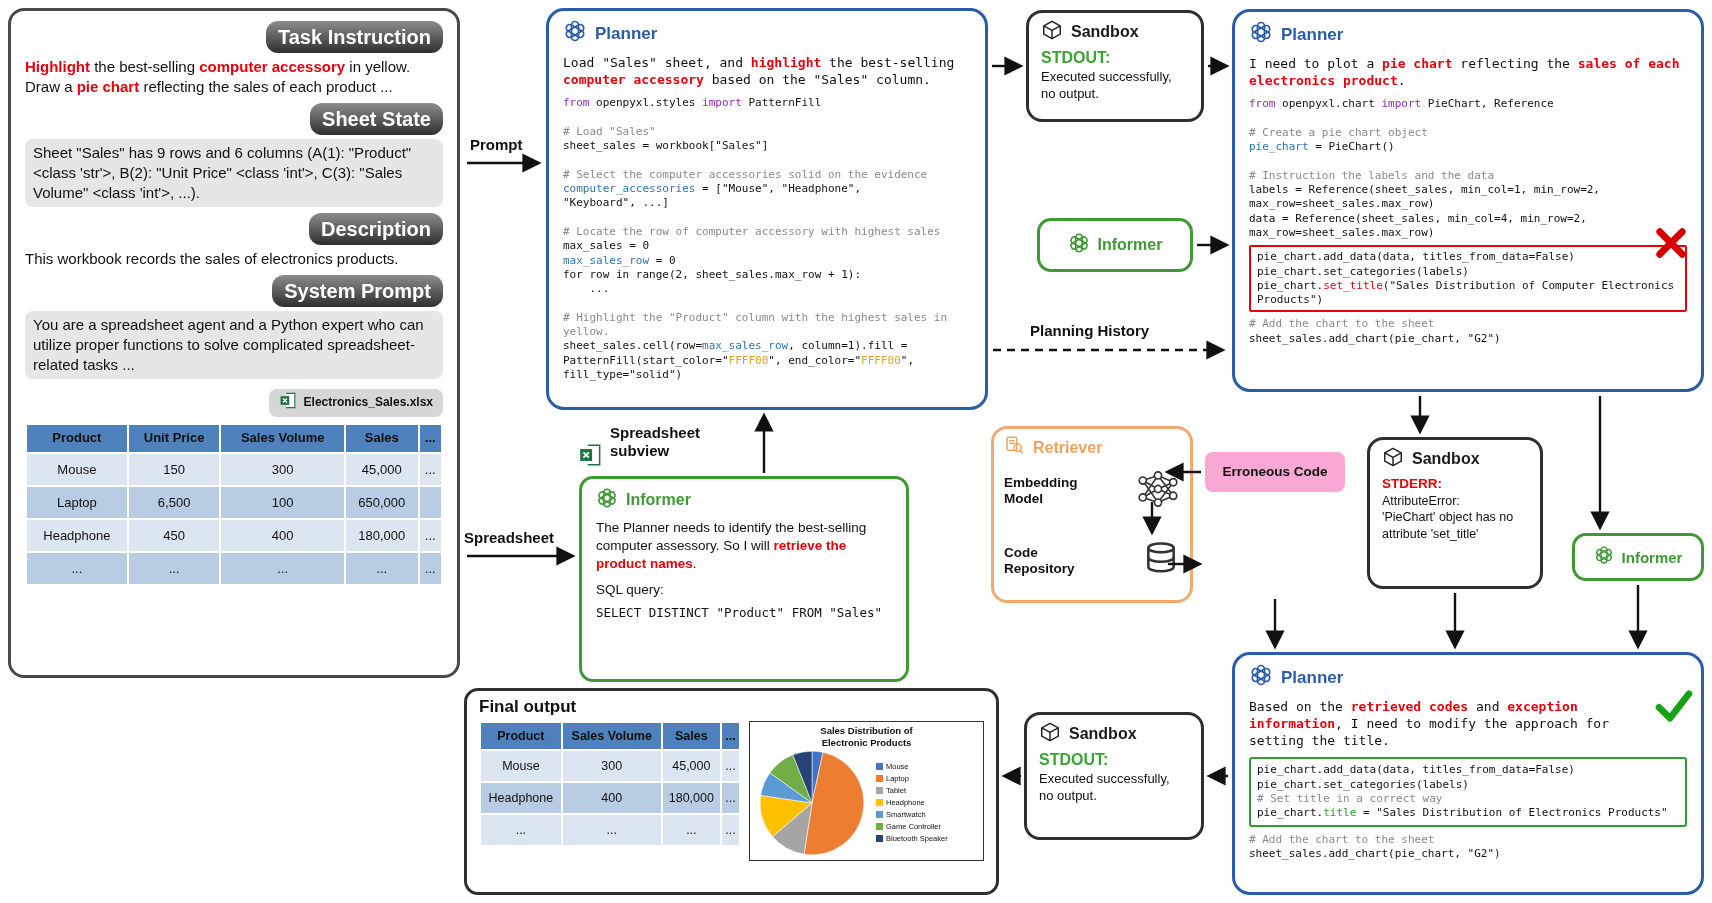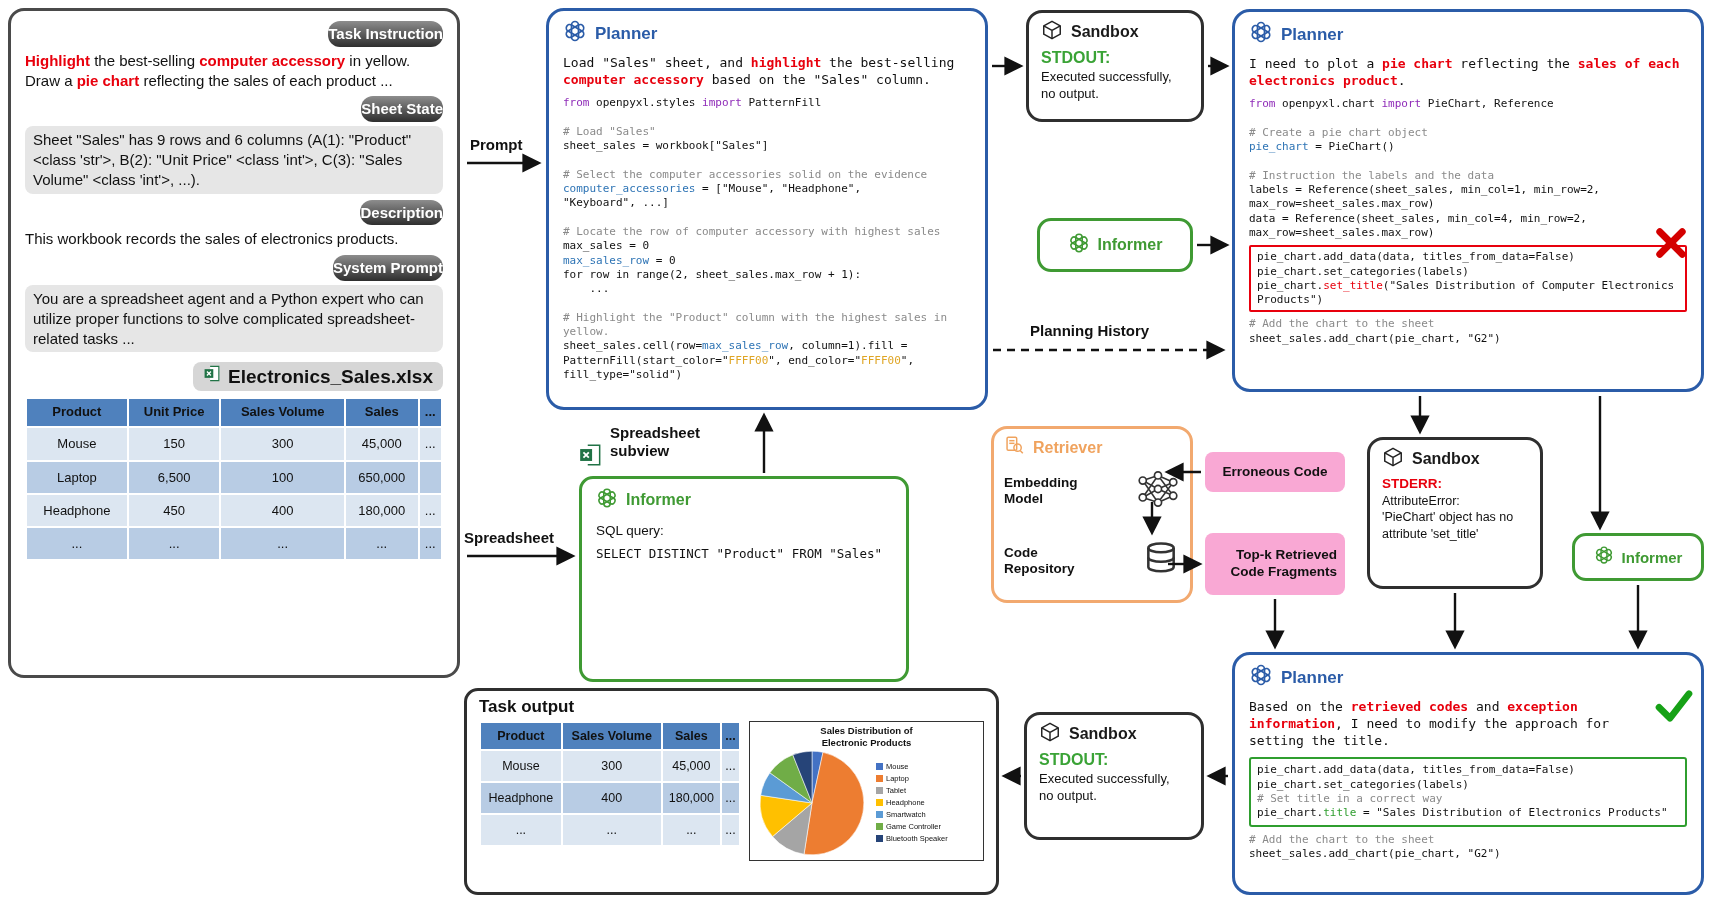--- a/index.html
+++ b/index.html
@@ -28,24 +28,24 @@
   .status-green{color:#3aa336;font-weight:bold;font-size:16px;margin-top:4px;}
   .status-red{color:#e8000d;font-weight:bold;font-size:13.5px;margin-top:4px;}
   .status-text{font-size:13px;line-height:1.3;white-space:pre-line;margin-top:2px;}
   .err-text{font-family:"Liberation Sans",sans-serif;font-size:12.5px;}
   .code-box-error{border:2.5px solid #e8000d;border-radius:2px;padding:3px 6px;margin:5px 0;position:relative;}
   .code-box-ok{border:2.5px solid #2f9e2f;border-radius:3px;padding:4px 6px;margin:6px 0;}
   .x-mark{position:absolute;top:-22px;right:-4px;}
   .check-mark{position:absolute;top:34px;right:8px;}
   
   #left-panel{left:8px;top:8px;width:452px;height:670px;border:3px solid #4a4a4a;border-radius:16px;padding:8px 14px 10px 14px;display:flex;flex-direction:column;font-size:15px;line-height:1.32;}
-  .pill{align-self:flex-end;background:linear-gradient(#8d8d8d,#2e2e2e);color:#fff;font-weight:bold;font-size:15px;padding:3px 0;border-radius:12px;margin:2px 0 4px 0;}
+  .pill{align-self:flex-end;background:linear-gradient(#8d8d8d,#2e2e2e);color:#fff;font-weight:bold;font-size:20px;padding:3px 12px;border-radius:12px;margin:2px 0 4px 0;}
   .panel-text{margin:0 0 4px 0;}
   .gray-para{background:#e6e6e6;border-radius:8px;padding:4px 8px;}
-  .file-label{align-self:flex-end;display:flex;gap:6px;align-items:center;background:#d6d6d6;border-radius:8px;padding:2px 10px;font-weight:bold;font-size:19px;margin:6px 0 6px 0;}
+  .file-label{align-self:flex-end;display:flex;gap:6px;align-items:center;background:#d6d6d6;border-radius:8px;padding:2px 10px;font-weight:bold;font-size:12px;margin:6px 0 6px 0;}
   .data-table{border-collapse:collapse;width:100%;font-size:13px;text-align:center;}
   .data-table th{background:#4f81bd;color:#111;font-weight:bold;padding:6px 2px;border:2px solid #fff;line-height:1.15;}
   .data-table td{padding:7px 2px;border:2px solid #fff;}
   .data-table tr:nth-child(odd) td{background:#dce6f1;}
   .data-table tr:nth-child(even) td{background:#b8cce4;}
   .data-table td.hl-yellow{background:#ffff00;}
   
   .ret-row{display:flex;align-items:center;justify-content:space-between;margin-top:8px;}
   .ret-label{font-weight:bold;font-size:13.5px;width:96px;line-height:1.15;}
   
@@ -288,23 +288,20 @@
               <path d="M4 11 a 8 2.8 0 0 0 16 0"></path>
             </g>
           </svg>
       </span>
     </div>
   </div>
 
   <div class="node orange-box" style="left:1205px;top:452px;width:140px;height:40px;">
     <span>Erroneous Code</span>
   </div>
-  <div class="node orange-box" style="left:1205px;top:533px;width:140px;height:62px;">
-    <span>Top-k Retrieved Code Fragments</span>
-  </div>
 
   <div class="node sandbox" style="left:1367px;top:437px;width:176px;height:152px;">
     <div class="node-header">
       <span>
         <svg viewBox="0 0 24 24" width="22" height="22">
             <g fill="none" stroke="#222" stroke-width="1.6" stroke-linejoin="round">
               <path d="M12 2.5 L21 7.5 V16.5 L12 21.5 L3 16.5 V7.5 Z"></path>
               <path d="M3 7.5 L12 12.5 L21 7.5 M12 12.5 V21.5"></path>
             </g>
           </svg>
@@ -336,26 +333,27 @@
         <svg viewBox="0 0 24 24" width="22" height="22">
             <g fill="none" stroke="currentColor" stroke-width="1.7">
               <rect x="8.5" y="2.5" width="7" height="19" rx="3.5"></rect>
               <rect x="8.5" y="2.5" width="7" height="19" rx="3.5" transform="rotate(60 12 12)"></rect>
               <rect x="8.5" y="2.5" width="7" height="19" rx="3.5" transform="rotate(120 12 12)"></rect>
             </g>
           </svg>
       </span>
       <span>Informer</span>
     </div>
+    <div class="prose" style="font-family:'Liberation Sans',sans-serif;font-size:13.5px;"><span>The Planner needs to identify the best-selling computer assessory. So I will </span><span class="hl">retrieve the product names</span><span>.</span></div>
     <div class="sql-label">SQL query:</div>
     <div class="sql-code">SELECT DISTINCT "Product" FROM "Sales"</div>
   </div>
 
   <div class="node" id="final-output">
-    <div class="fo-title">Task output</div>
+    <div class="fo-title">Final output</div>
     <div class="fo-body">
       <div class="fo-table-wrap">
         <table class="data-table fo-table">
           <thead>
               <tr>
                 <th>Product</th>
                 <th>Sales Volume</th>
                 <th>Sales</th>
                 <th>...</th>
               </tr>

